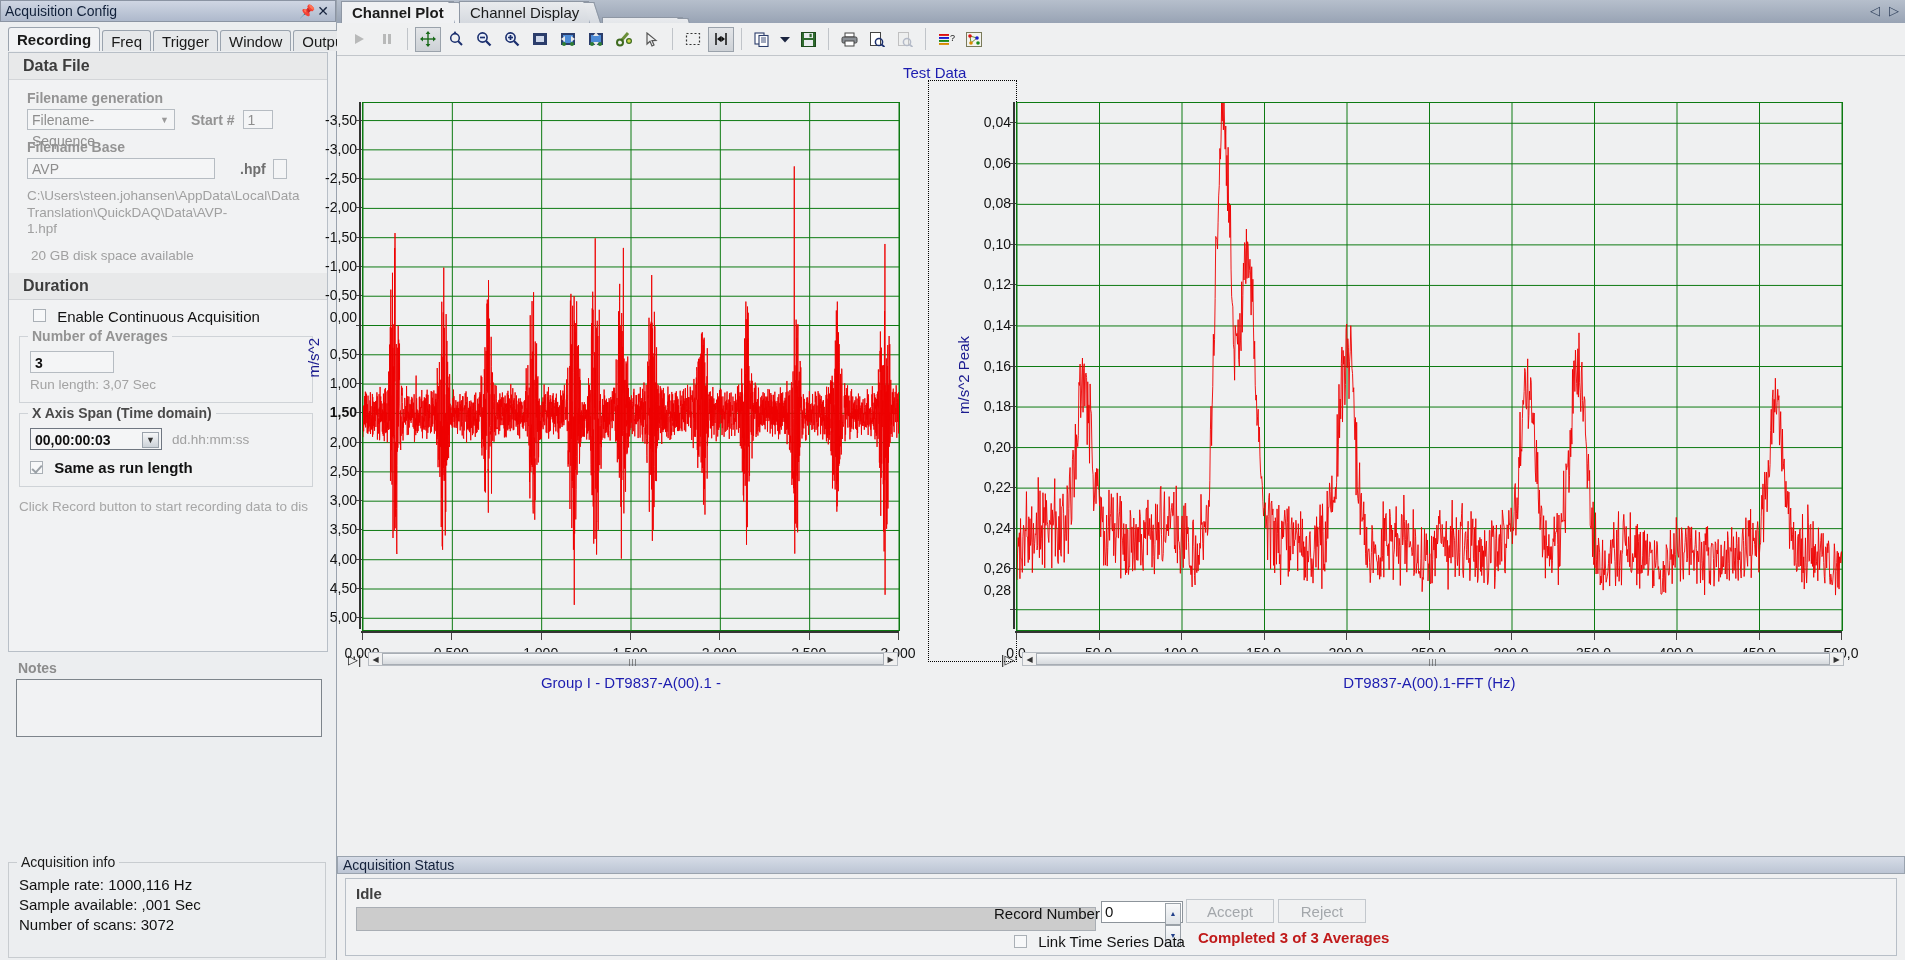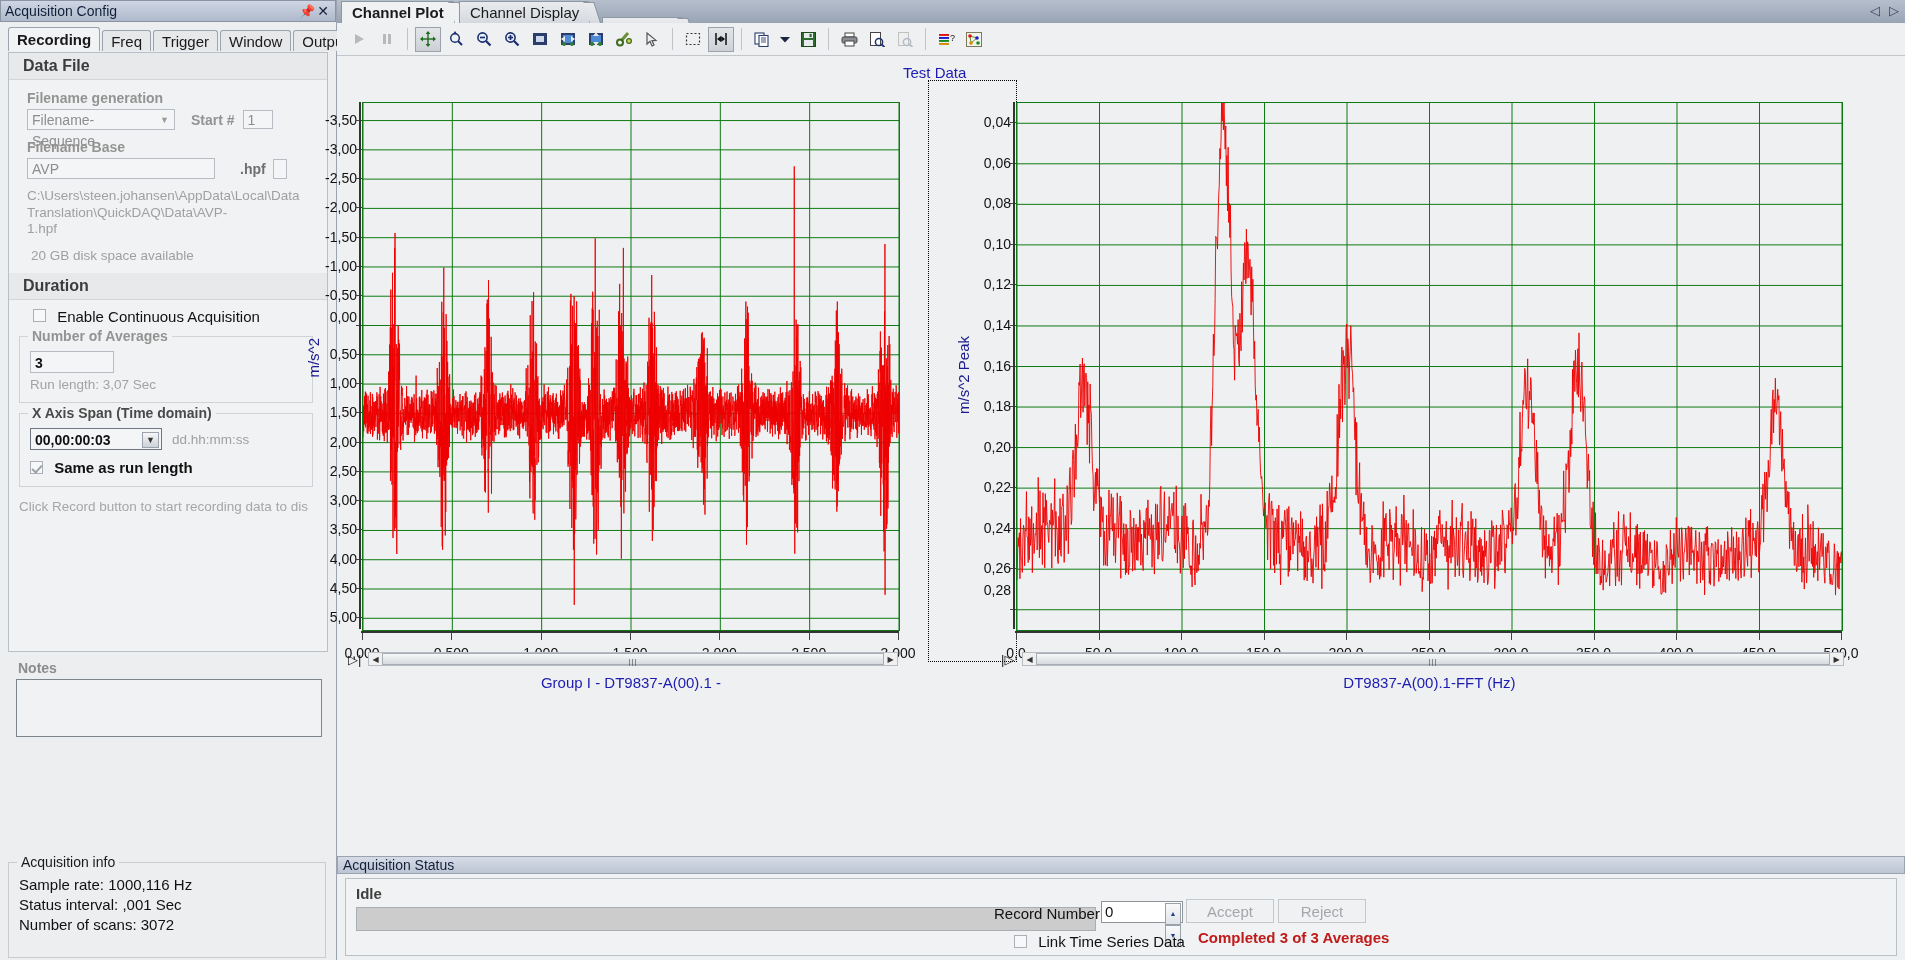--- a/index.html
+++ b/index.html
@@ -204,21 +204,21 @@
     </div>
 
     <div class="notes-sec">
       <div class="notes-lbl">Notes</div>
       <div class="notes-box"></div>
     </div>
 
     <div class="acq-info">
       <div class="legend">Acquisition info</div>
       <div class="li" style="margin-top:10px;">Sample rate: 1000,116 Hz</div>
-      <div class="li">Status interval: ,001 Sec</div>
+      <div class="li">Sample available: ,001 Sec</div>
       <div class="li">Number of scans: 3072</div>
     </div>
   </div>
 
   <div class="top-tabs">
     <div class="ttab active" style="left:4px;">
       <span>Channel Plot</span>
       <span class="skew"></span>
     </div>
     <div class="ttab" style="left:122px;">
@@ -424,21 +424,21 @@
           <div class="ytick" style="left: -42px; width: 62px; top: 502.733px;">4,00</div>
           <div style="position: absolute; height: 1px; background: rgb(68, 68, 68); width: 6px; left: 19px; top: 502.733px;"></div>
           <div class="ytick" style="left: -42px; width: 62px; top: 473.456px;">3,50</div>
           <div style="position: absolute; height: 1px; background: rgb(68, 68, 68); width: 6px; left: 19px; top: 473.456px;"></div>
           <div class="ytick" style="left: -42px; width: 62px; top: 444.178px;">3,00</div>
           <div style="position: absolute; height: 1px; background: rgb(68, 68, 68); width: 6px; left: 19px; top: 444.178px;"></div>
           <div class="ytick" style="left: -42px; width: 62px; top: 414.9px;">2,50</div>
           <div style="position: absolute; height: 1px; background: rgb(68, 68, 68); width: 6px; left: 19px; top: 414.9px;"></div>
           <div class="ytick" style="left: -42px; width: 62px; top: 385.622px;">2,00</div>
           <div style="position: absolute; height: 1px; background: rgb(68, 68, 68); width: 6px; left: 19px; top: 385.622px;"></div>
-          <div class="ytick" style="left: -42px; width: 62px; top: 356.344px;">1,50</div>
+          <div class="ytick" style="left: -42px; width: 62px; top: 356.344px; font-weight: bold;">1,50</div>
           <div style="position: absolute; height: 1px; background: rgb(68, 68, 68); width: 6px; left: 19px; top: 356.344px;"></div>
           <div class="ytick" style="left: -42px; width: 62px; top: 327.067px;">1,00</div>
           <div style="position: absolute; height: 1px; background: rgb(68, 68, 68); width: 6px; left: 19px; top: 327.067px;"></div>
           <div class="ytick" style="left: -42px; width: 62px; top: 297.789px;">0,50</div>
           <div style="position: absolute; height: 1px; background: rgb(68, 68, 68); width: 6px; left: 19px; top: 297.789px;"></div>
           <div class="ytick" style="left: -42px; width: 62px; top: 261px;">0,00</div>
           <div style="position: absolute; height: 1px; background: rgb(68, 68, 68); width: 6px; left: 19px; top: 268.511px;"></div>
           <div class="ytick" style="left: -42px; width: 62px; top: 239.233px;">-0,50</div>
           <div style="position: absolute; height: 1px; background: rgb(68, 68, 68); width: 6px; left: 19px; top: 239.233px;"></div>
           <div class="ytick" style="left: -42px; width: 62px; top: 209.956px;">-1,00</div>

